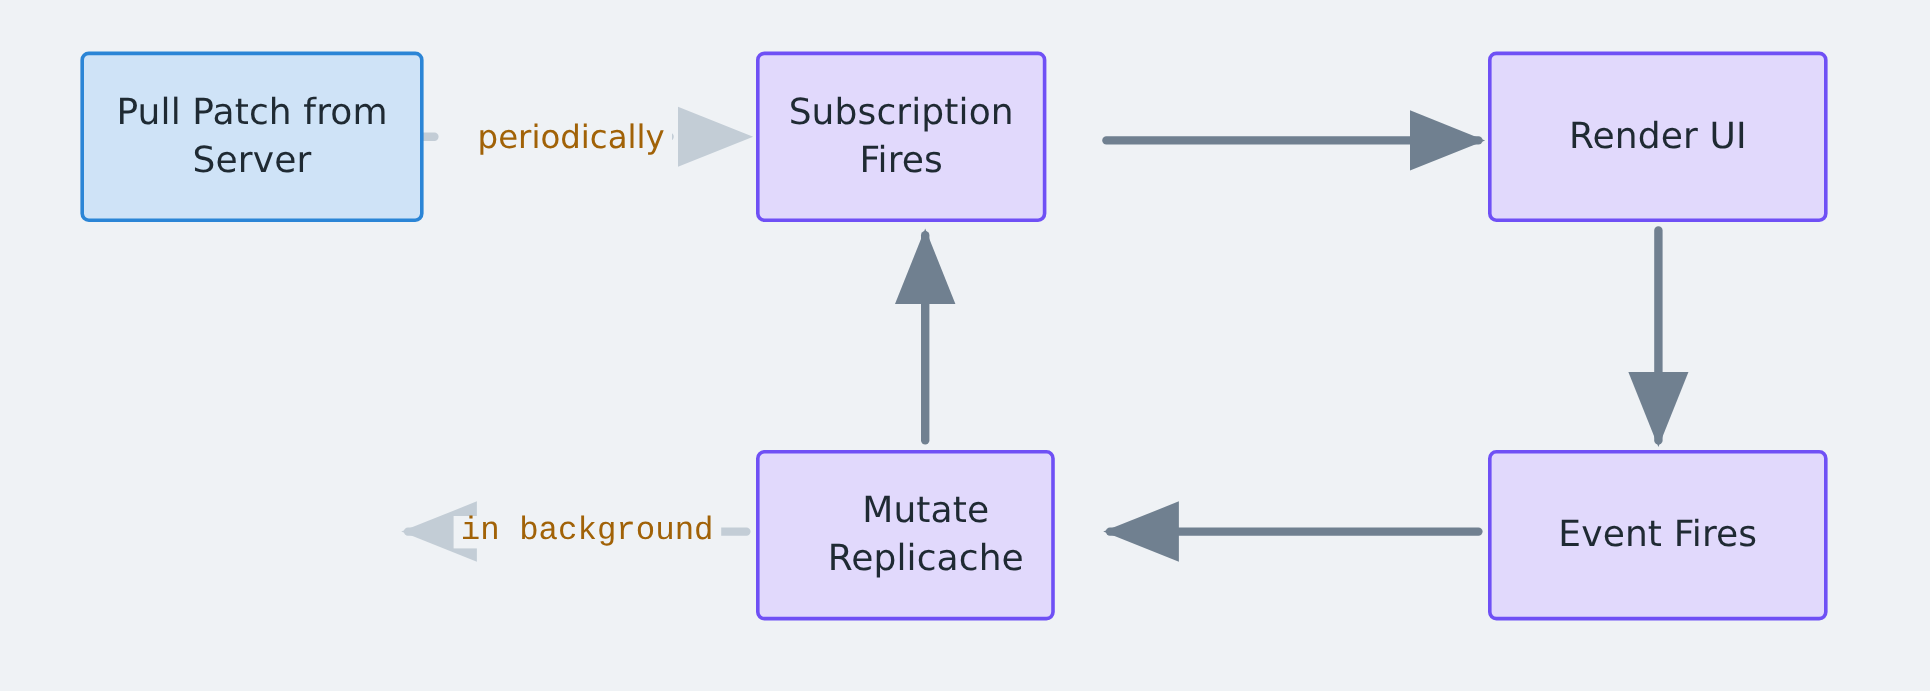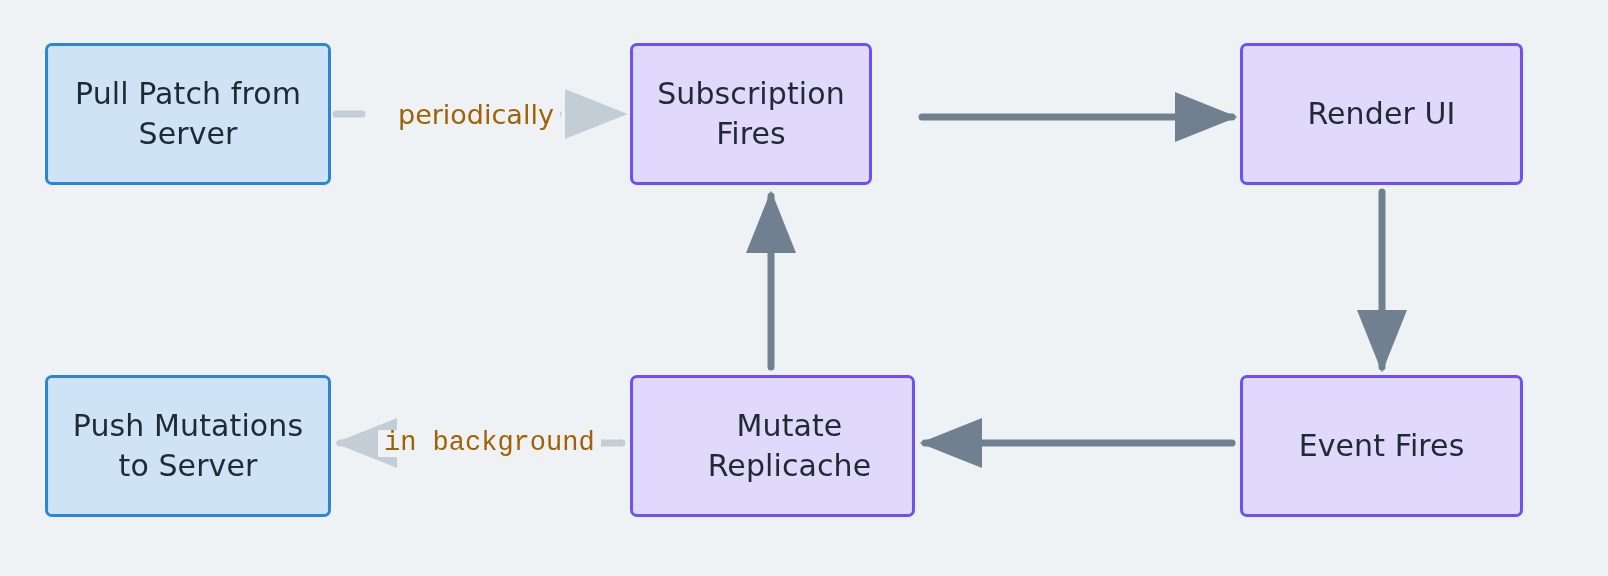--- a/index.html
+++ b/index.html
@@ -43,20 +43,21 @@
     letter-spacing: 0.1px;
     padding: 4px 10px;
   }
   .node-label {
     display: block;
     white-space: pre-line;
   }
   .node.blue {
     background: #cfe3f7;
     border: 3px solid #2b85d6;
+    margin-left: 22px;
   }
   .node.purple {
     background: #e1d9fc;
     border: 3px solid #6f50f5;
   }
   .edge-label {
     position: absolute;
     font-size: 27px;
     color: #a16207;
     background: #eff2f5;
@@ -118,26 +119,22 @@
 
   <div class="node purple" id="node-subscription-fires" style="left:630px; top:43px; width:242px; height:142px;">
     <span class="node-label">Subscription
 Fires</span>
   </div>
 
   <div class="node purple" id="node-render-ui" style="left:1240px; top:43px; width:283px; height:142px;">
     <span class="node-label">Render UI</span>
   </div>
 
-  <div class="node blue" id="node-push-mutations" style="left:45px; top:375px; width:286px; height:142px;">
-    <span class="node-label">Push Mutations
-to Server</span>
-  </div>
 
-  <div class="node purple" id="node-mutate-replicache" style="left:630px; top:375px; width:285px; height:142px;padding-left:44px;">
+  <div class="node purple" id="node-mutate-replicache" style="left:630px; top:375px; width:249px; height:142px;padding-left:44px;">
     <span class="node-label">Mutate
 Replicache</span>
   </div>
 
   <div class="node purple" id="node-event-fires" style="left:1240px; top:375px; width:283px; height:142px;">
     <span class="node-label">Event Fires</span>
   </div>
 
   <div class="edge-label" style="left:392px; top:101px;">periodically</div>
 

